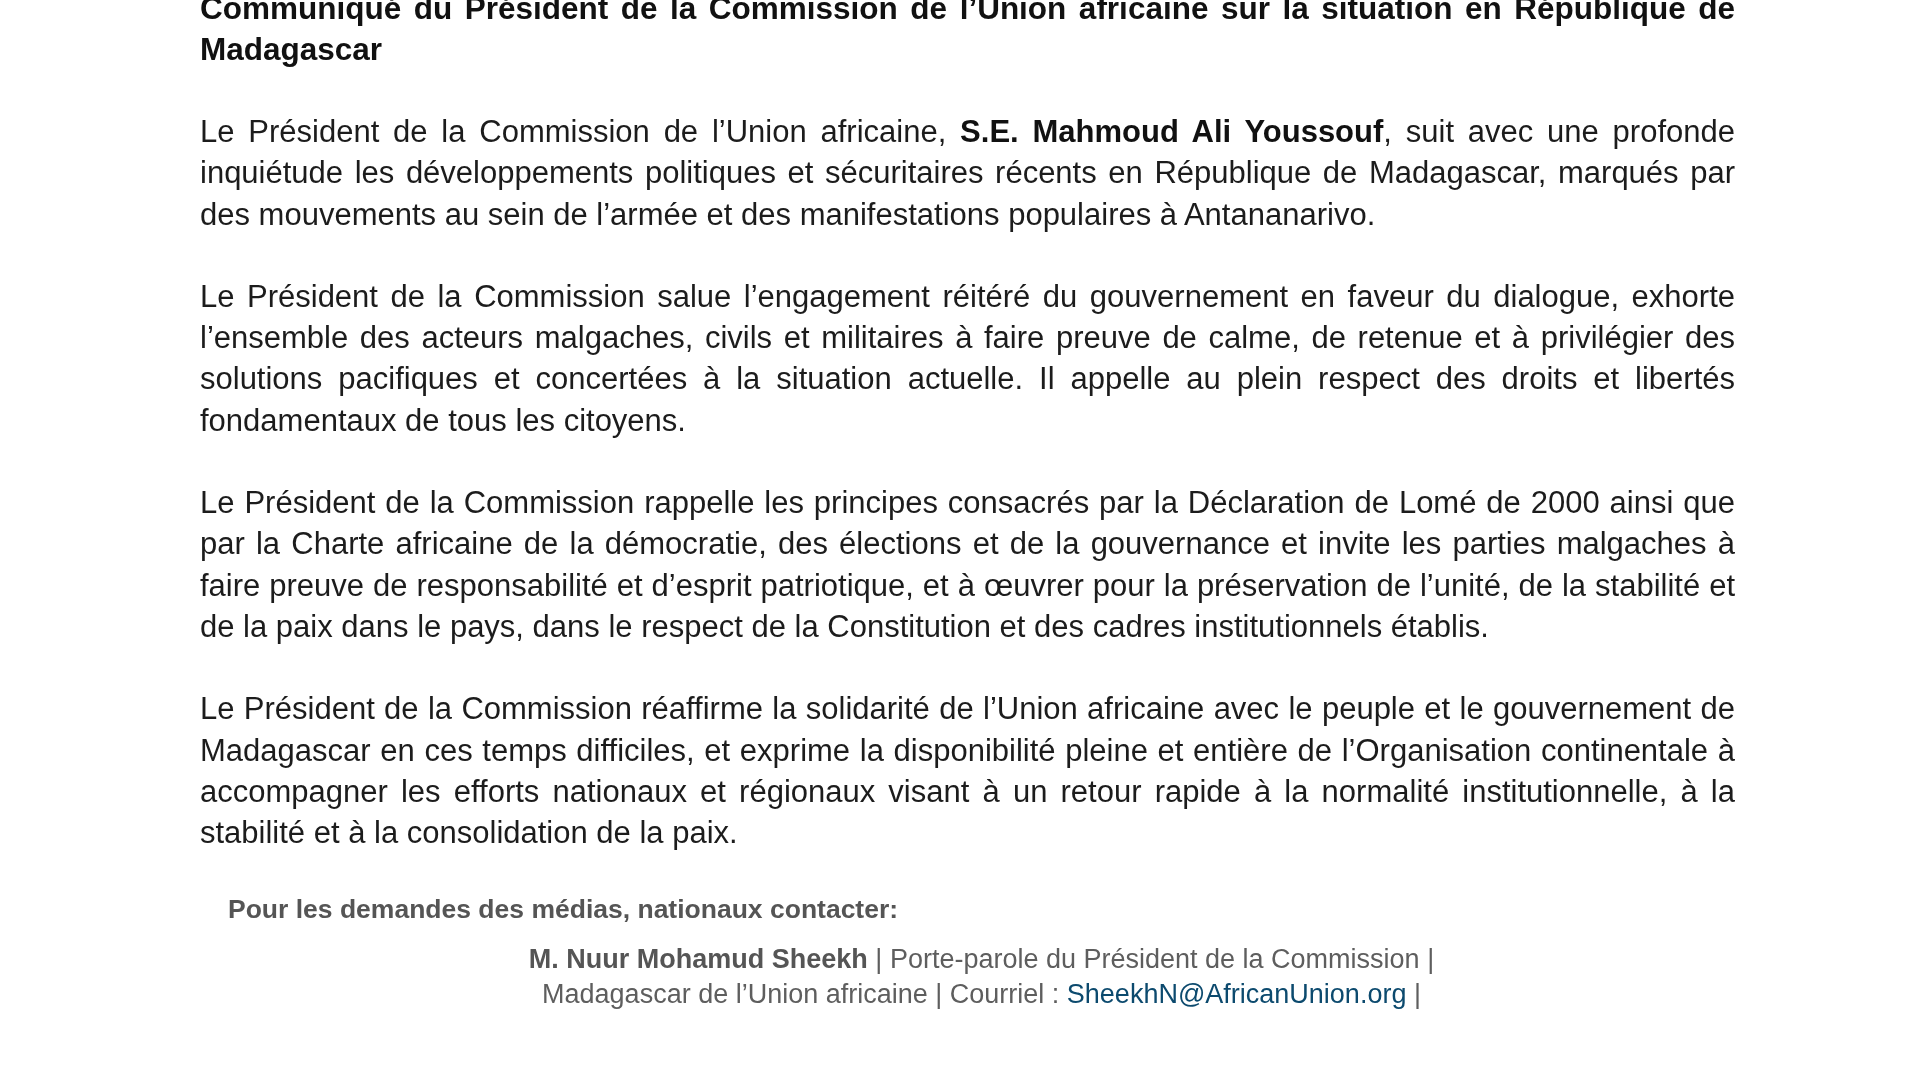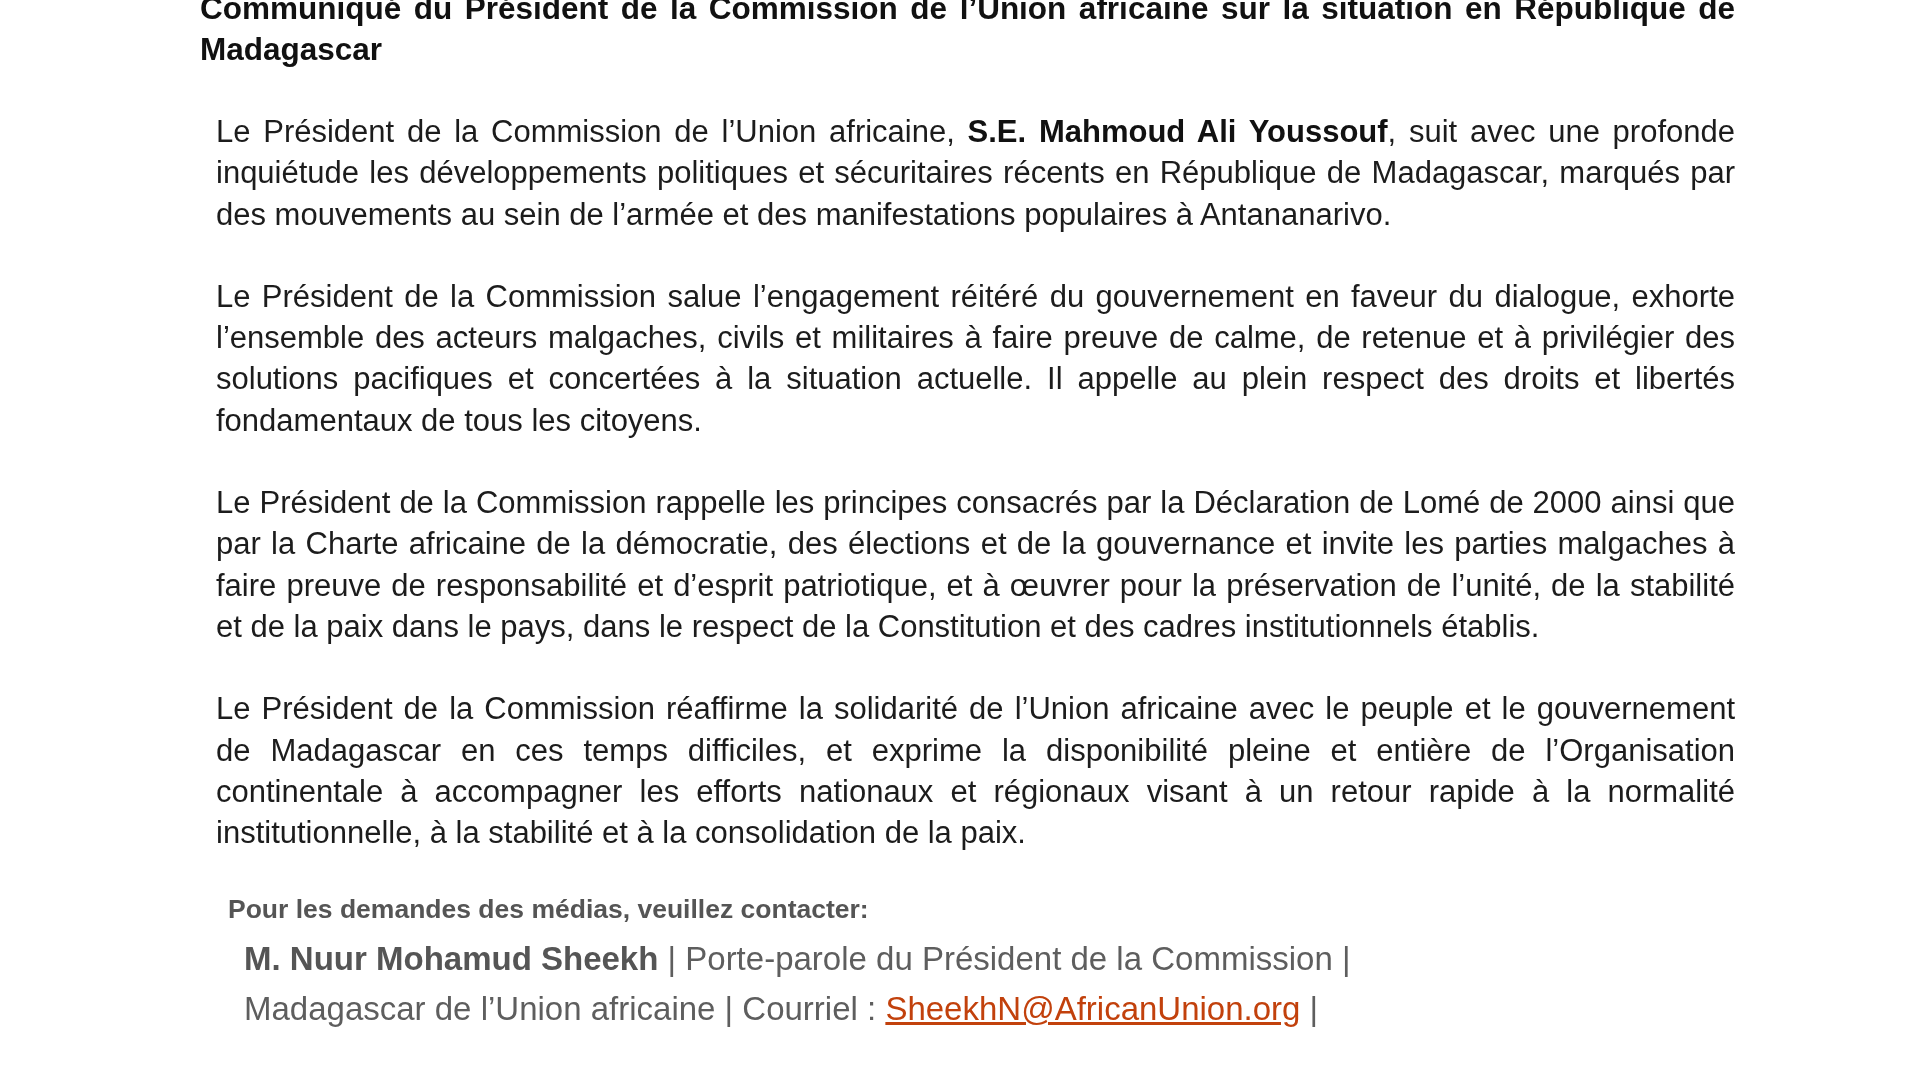--- a/index.html
+++ b/index.html
@@ -12,47 +12,47 @@
   }
   .doc {
     position:absolute; left:200px; top:-12px; width:1535px;
   }
   .title {
     font-weight:bold; font-size:31.5px; line-height:41px;
     text-align:justify; margin:0 0 41px 0; color:#111;
   }
   .para {
     font-size:31px; line-height:41.3px; text-align:justify;
-    margin:0 0 41px 16px; color:#1c1c1c;
+    margin:0 0 41px 0; color:#1c1c1c;
   }
   .para b { font-weight:bold; color:#111; }
   .contact {
     margin-left:28px; margin-top:-2px; color:#5a5a5a;
   }
   .contact-head {
     font-weight:bold; font-size:26.5px; line-height:34px; margin:0 0 16px 0; color:#555;
   }
   .contact-line {
-    font-size:33px; line-height:34px; margin:16px; color:#5e5e5e;
+    font-size:27px; line-height:34px; margin:1px; color:#5e5e5e;text-align:center;
   }
   .contact-line b { color:#555; }
-  .email { color:#c2410c; text-decoration:underline; }
+  .email { color:#0c4a6e; }
 </style>
 </head>
 <body>
 
 <div class="doc">
   <p class="title">Communiqué du Président de la Commission de l’Union africaine sur la situation en République de Madagascar</p>
 
   <p class="para"><span>Le Président de la Commission de l’Union africaine, </span><b>S.E. Mahmoud Ali Youssouf</b><span>, suit avec une profonde inquiétude les développements politiques et sécuritaires récents en République de Madagascar, marqués par des mouvements au sein de l’armée et des manifestations populaires à Antananarivo.</span></p>
 
   <p class="para">Le Président de la Commission salue l’engagement réitéré du gouvernement en faveur du dialogue, exhorte l’ensemble des acteurs malgaches, civils et militaires à faire preuve de calme, de retenue et à privilégier des solutions pacifiques et concertées à la situation actuelle. Il appelle au plein respect des droits et libertés fondamentaux de tous les citoyens.</p>
 
   <p class="para">Le Président de la Commission rappelle les principes consacrés par la Déclaration de Lomé de 2000 ainsi que par la Charte africaine de la démocratie, des élections et de la gouvernance et invite les parties malgaches à faire preuve de responsabilité et d’esprit patriotique, et à œuvrer pour la préservation de l’unité, de la stabilité et de la paix dans le pays, dans le respect de la Constitution et des cadres institutionnels établis.</p>
 
   <p class="para">Le Président de la Commission réaffirme la solidarité de l’Union africaine avec le peuple et le gouvernement de Madagascar en ces temps difficiles, et exprime la disponibilité pleine et entière de l’Organisation continentale à accompagner les efforts nationaux et régionaux visant à un retour rapide à la normalité institutionnelle, à la stabilité et à la consolidation de la paix.</p>
 
   <div class="contact">
-    <p class="contact-head">Pour les demandes des médias, veuillez contacter:</p>
+    <p class="contact-head">Pour les demandes des médias, nationaux contacter:</p>
     <p class="contact-line"><b>M. Nuur Mohamud Sheekh</b><span> | Porte-parole du Président de la Commission |</span></p>
     <p class="contact-line"><span>Madagascar de l’Union africaine | Courriel : </span><a class="email">SheekhN@AfricanUnion.org</a><span> |</span></p>
   </div>
 </div>
 
 </body></html>

